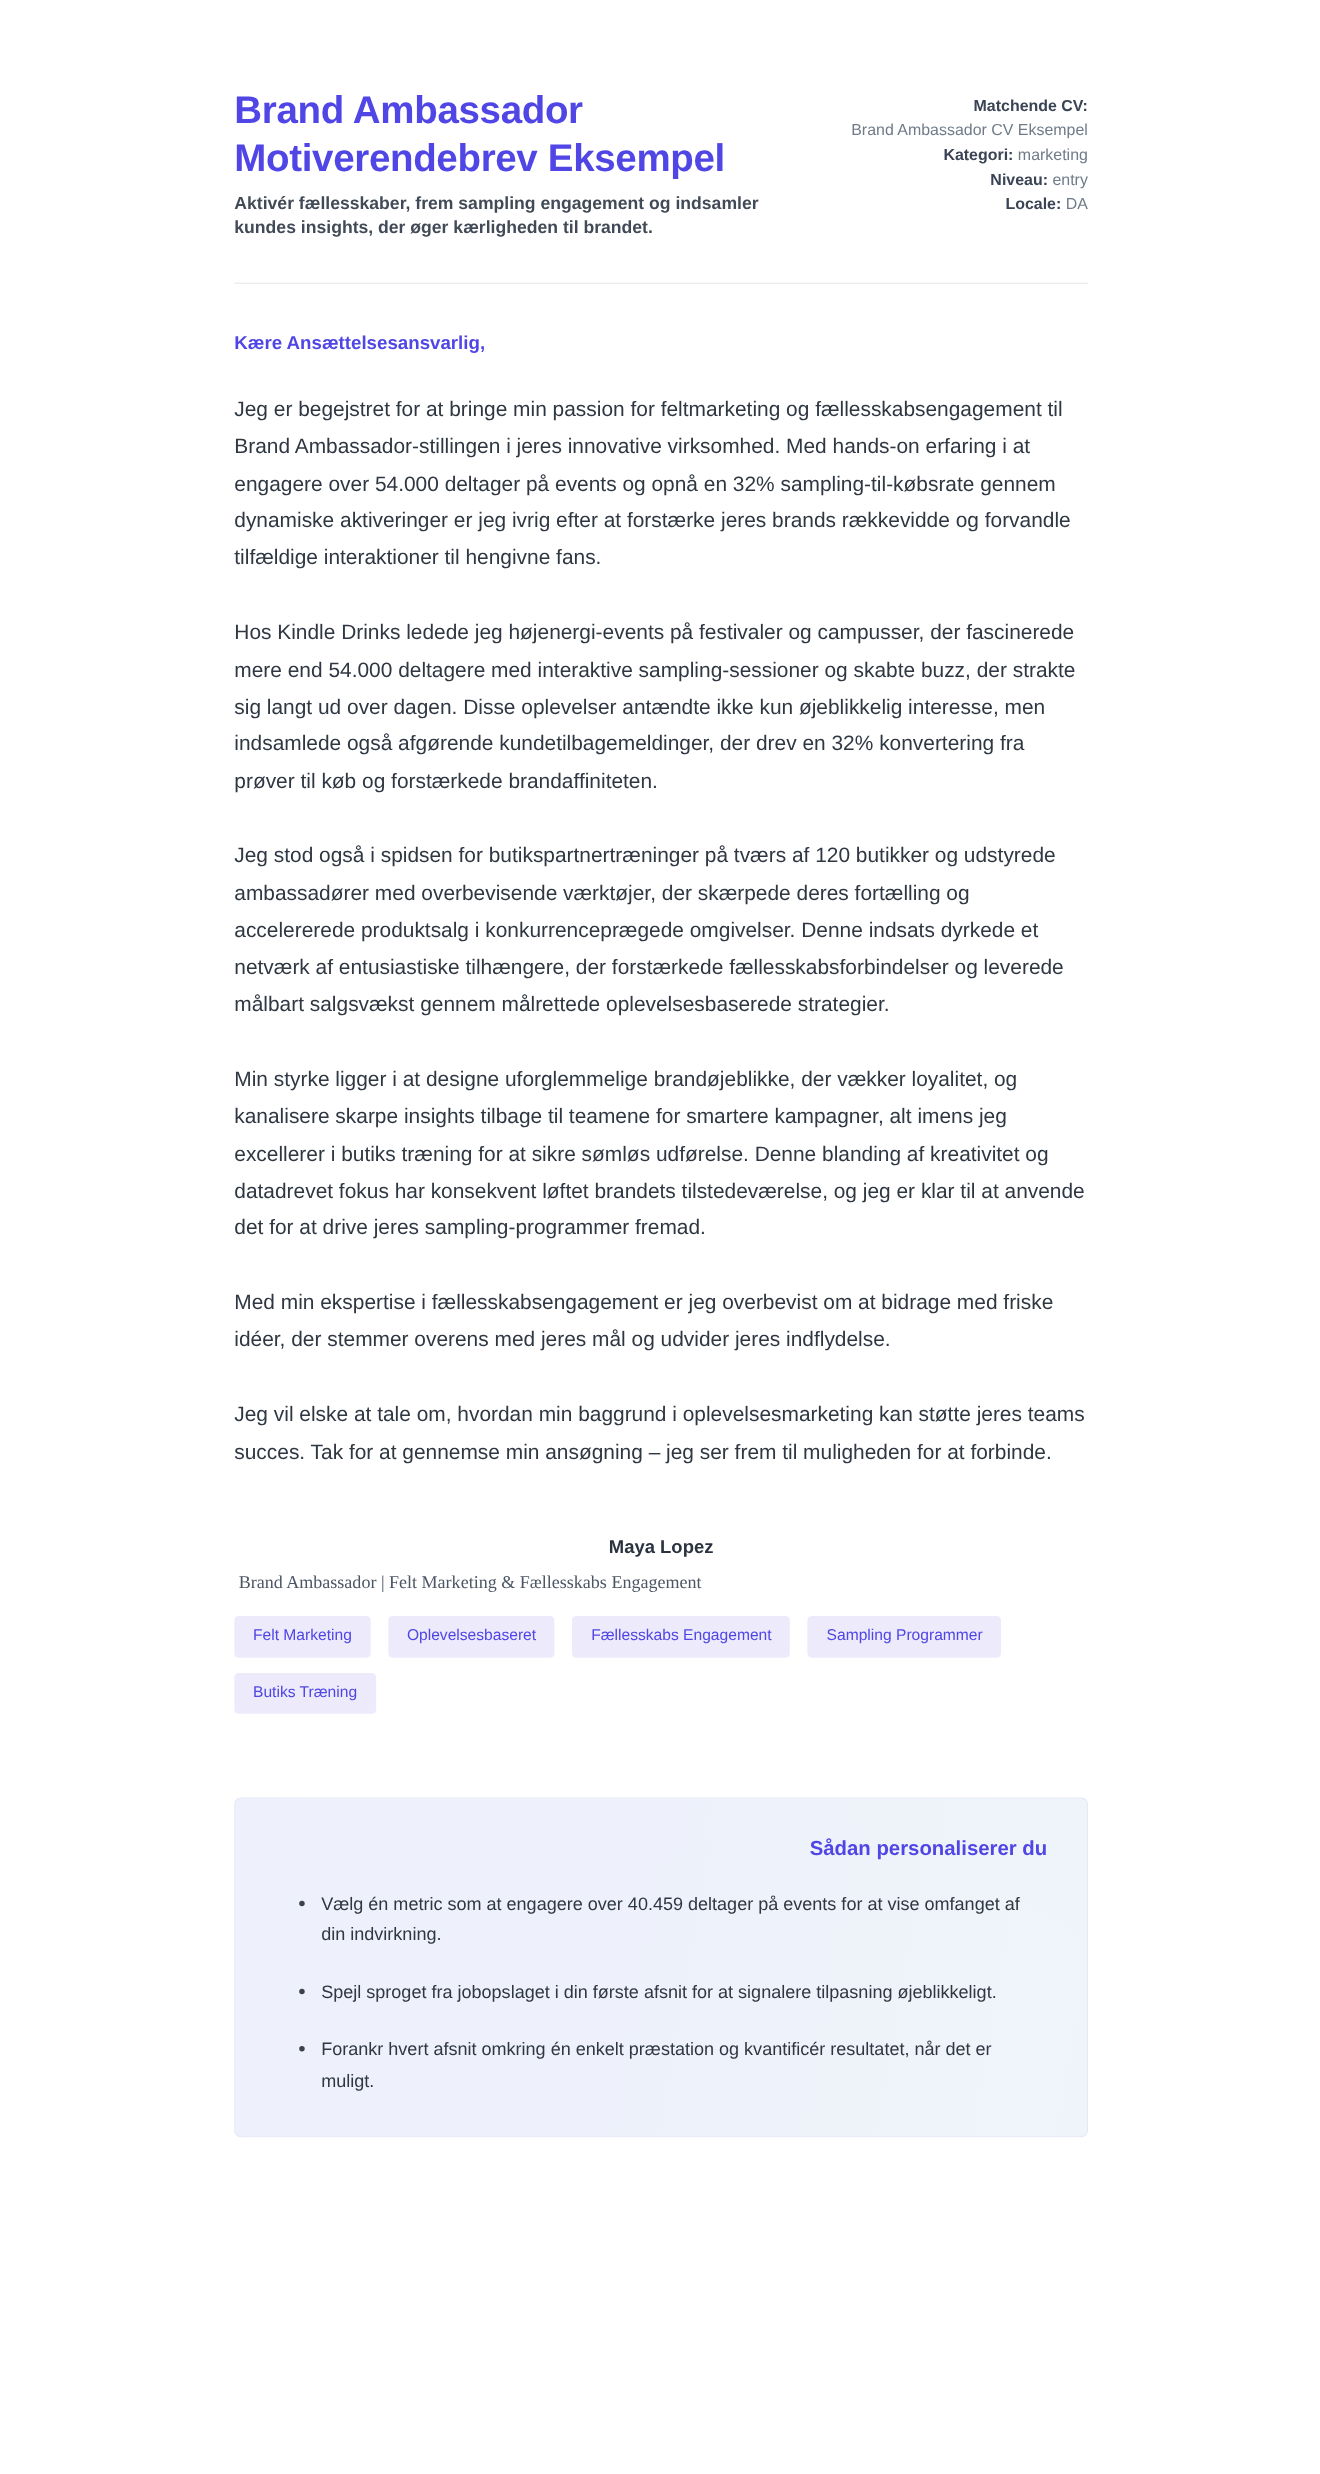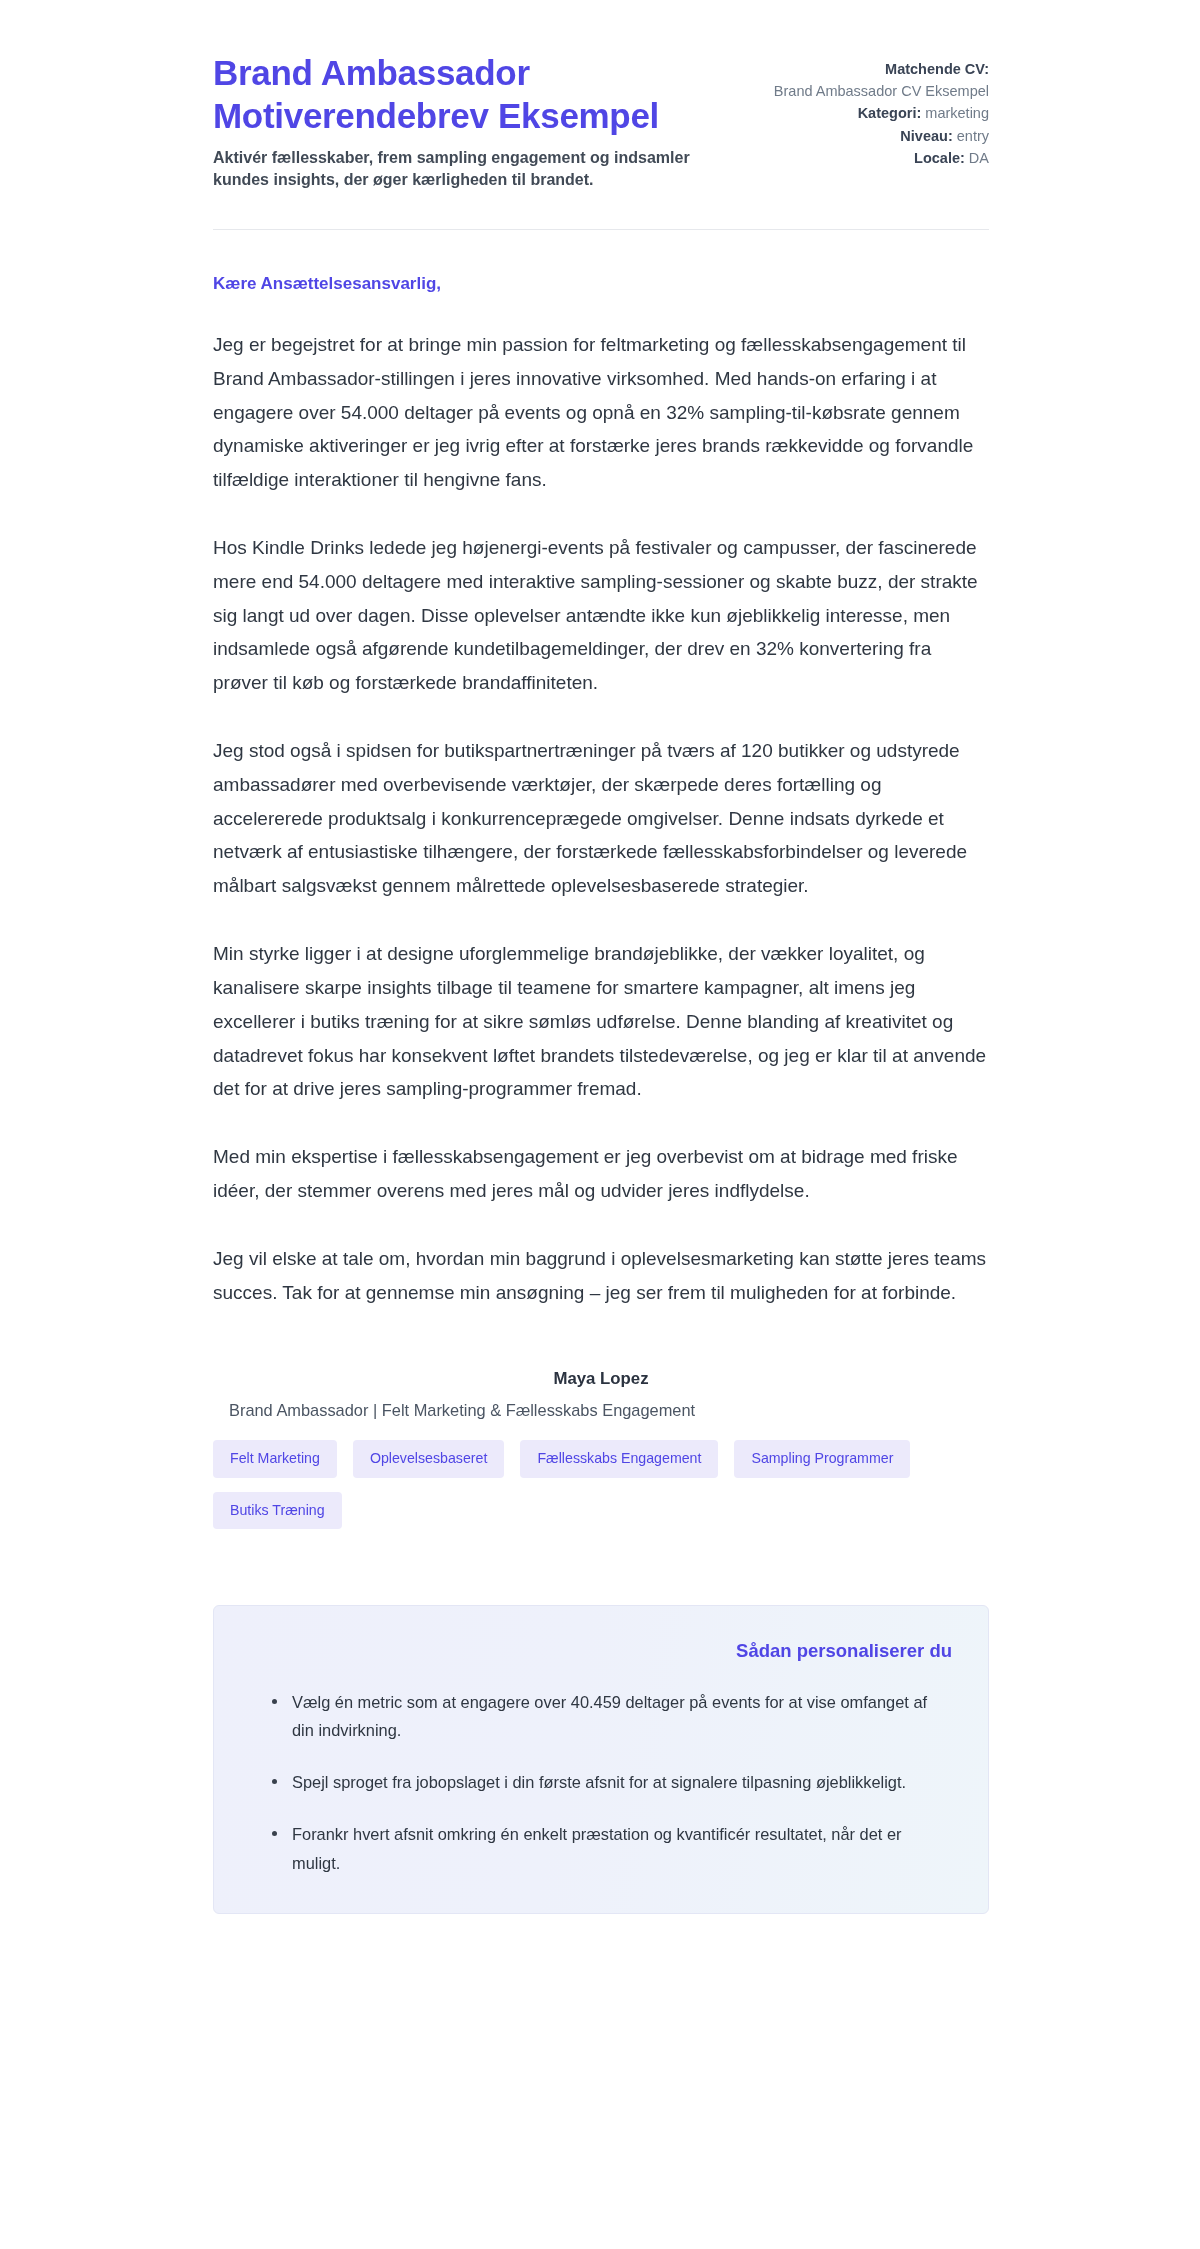--- a/index.html
+++ b/index.html
@@ -21,21 +21,21 @@
     box-sizing: border-box;
     padding: 0;
     position: relative;
     background: #ffffff;
   }
 
   .content {
     box-sizing: border-box;
     margin: 0 auto;
     width: 988px;
-    padding: 52px 105px 40px 107px;
+    padding: 80px 105px 40px 107px;
   }
 
   
   .doc-header {
     display: flex;
     align-items: flex-start;
     justify-content: space-between;
     gap: 40px;
   }
   .header-left {
@@ -105,23 +105,24 @@
     margin-top: 60px;
   }
   .sig-name {
     margin: 0;
     font-size: 16.8px;
     font-weight: 700;
     color: #2b3340;
     text-align: center;
   }
   .sig-role {
-    margin: 12px 0 0 16px;
+    margin: 12px 0 0 4px;
     font-size: 16.4px;
     color: #4b5563;
+    font-family: Liberation Serif, serif;
   }
 
   
   .tags {
     margin-top: 20px;
     display: flex;
     flex-wrap: wrap;
     gap: 14px 16px;
     max-width: 880px;
   }

